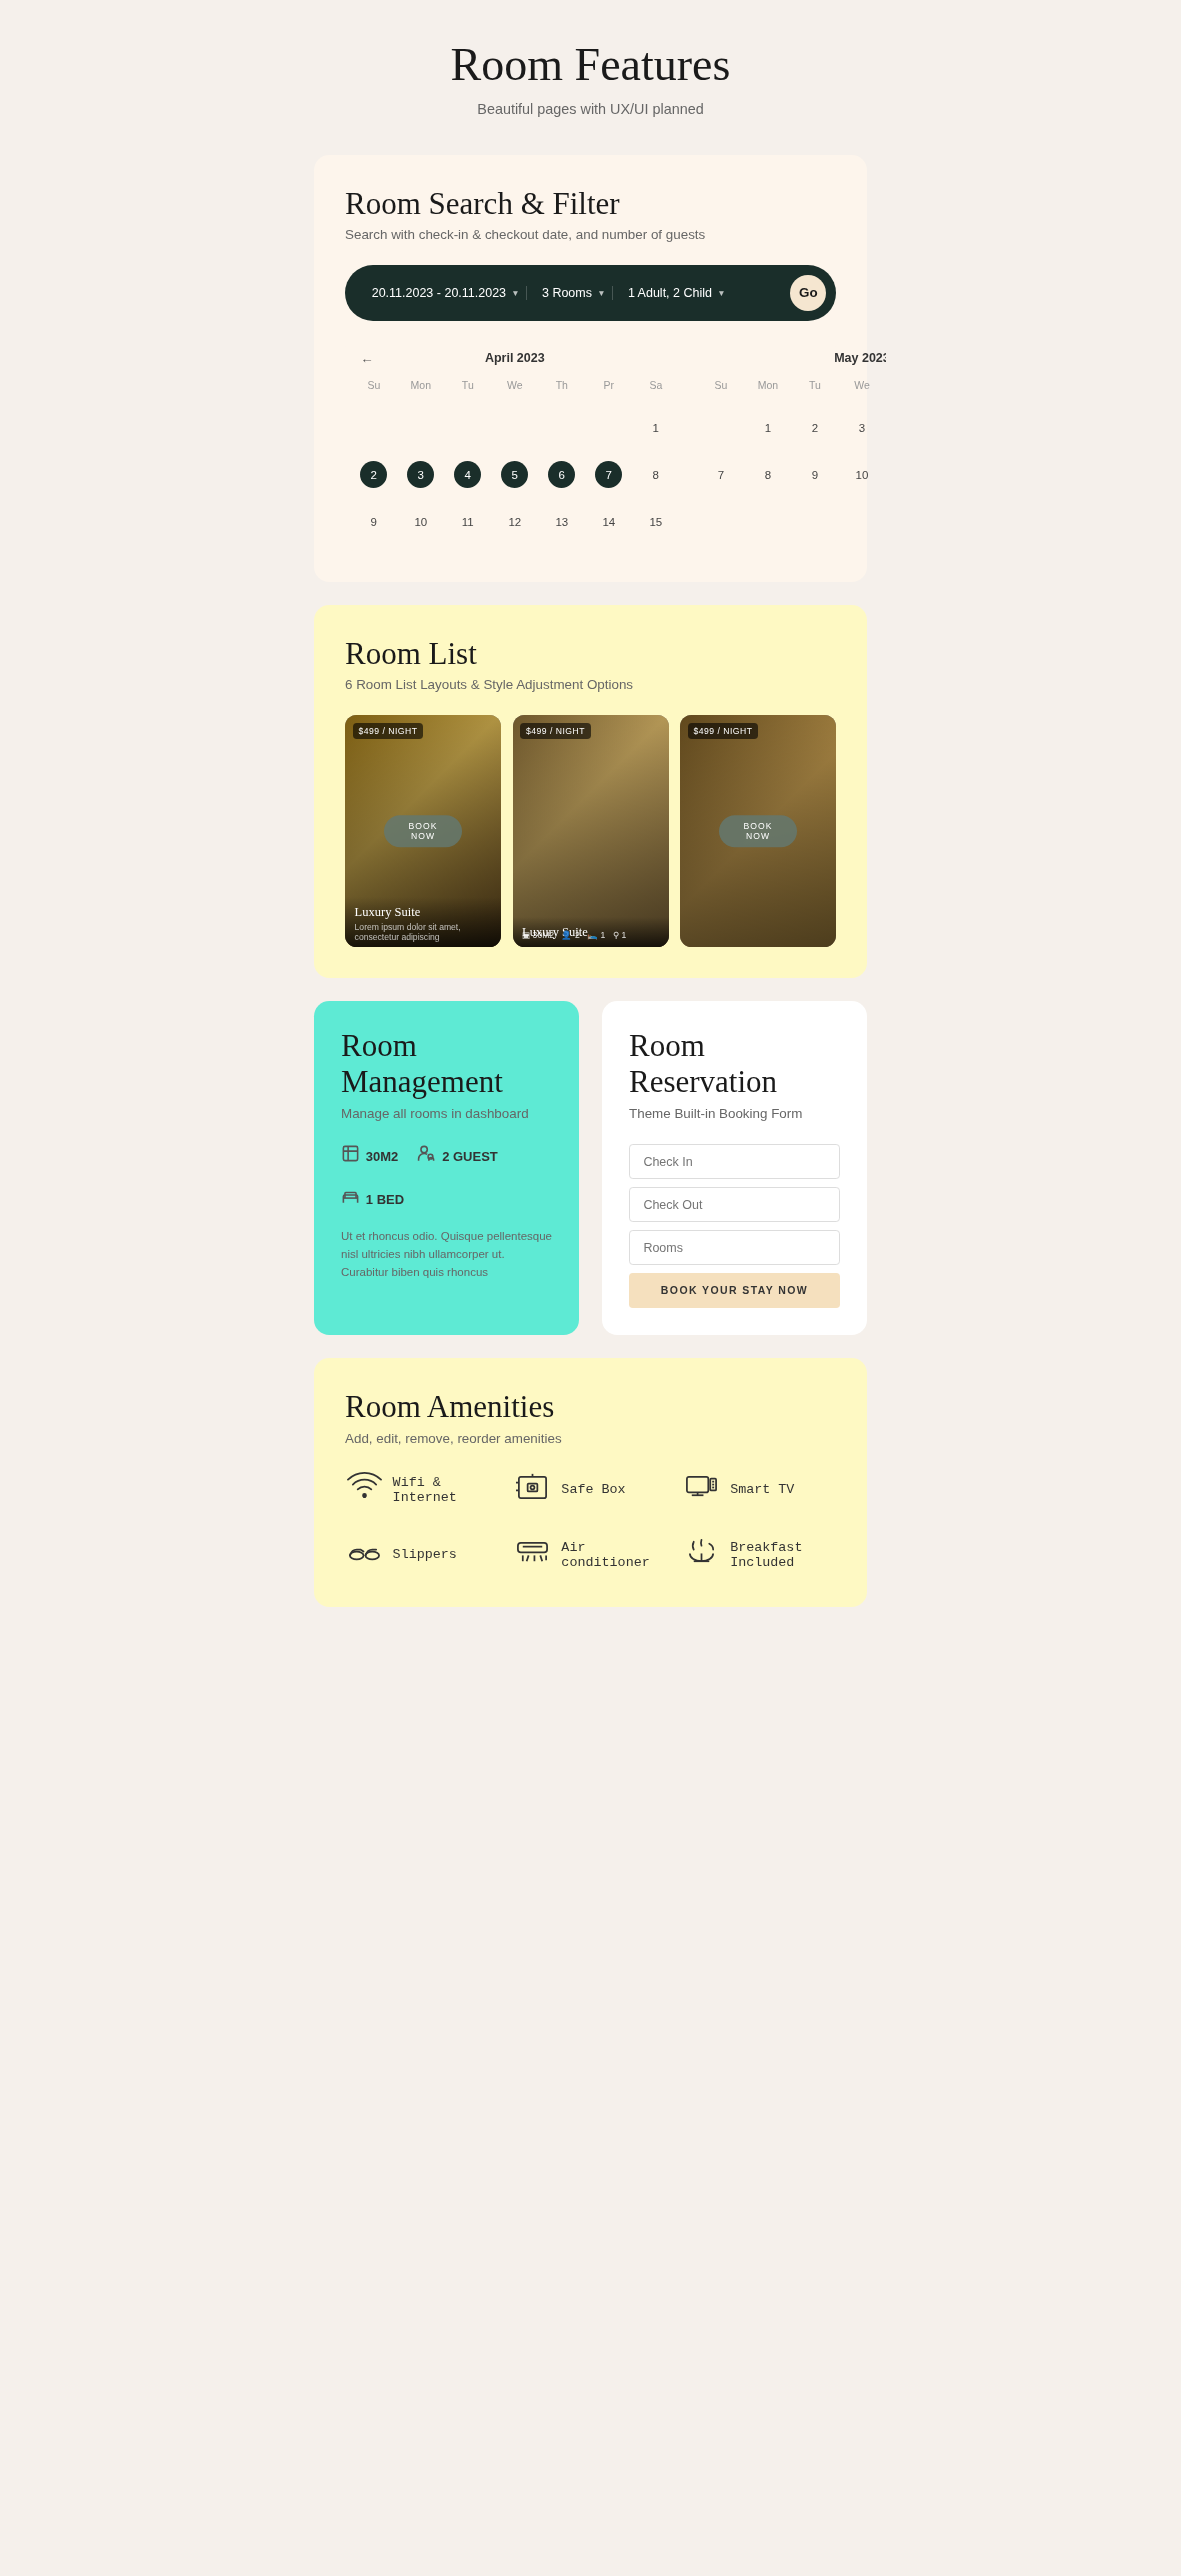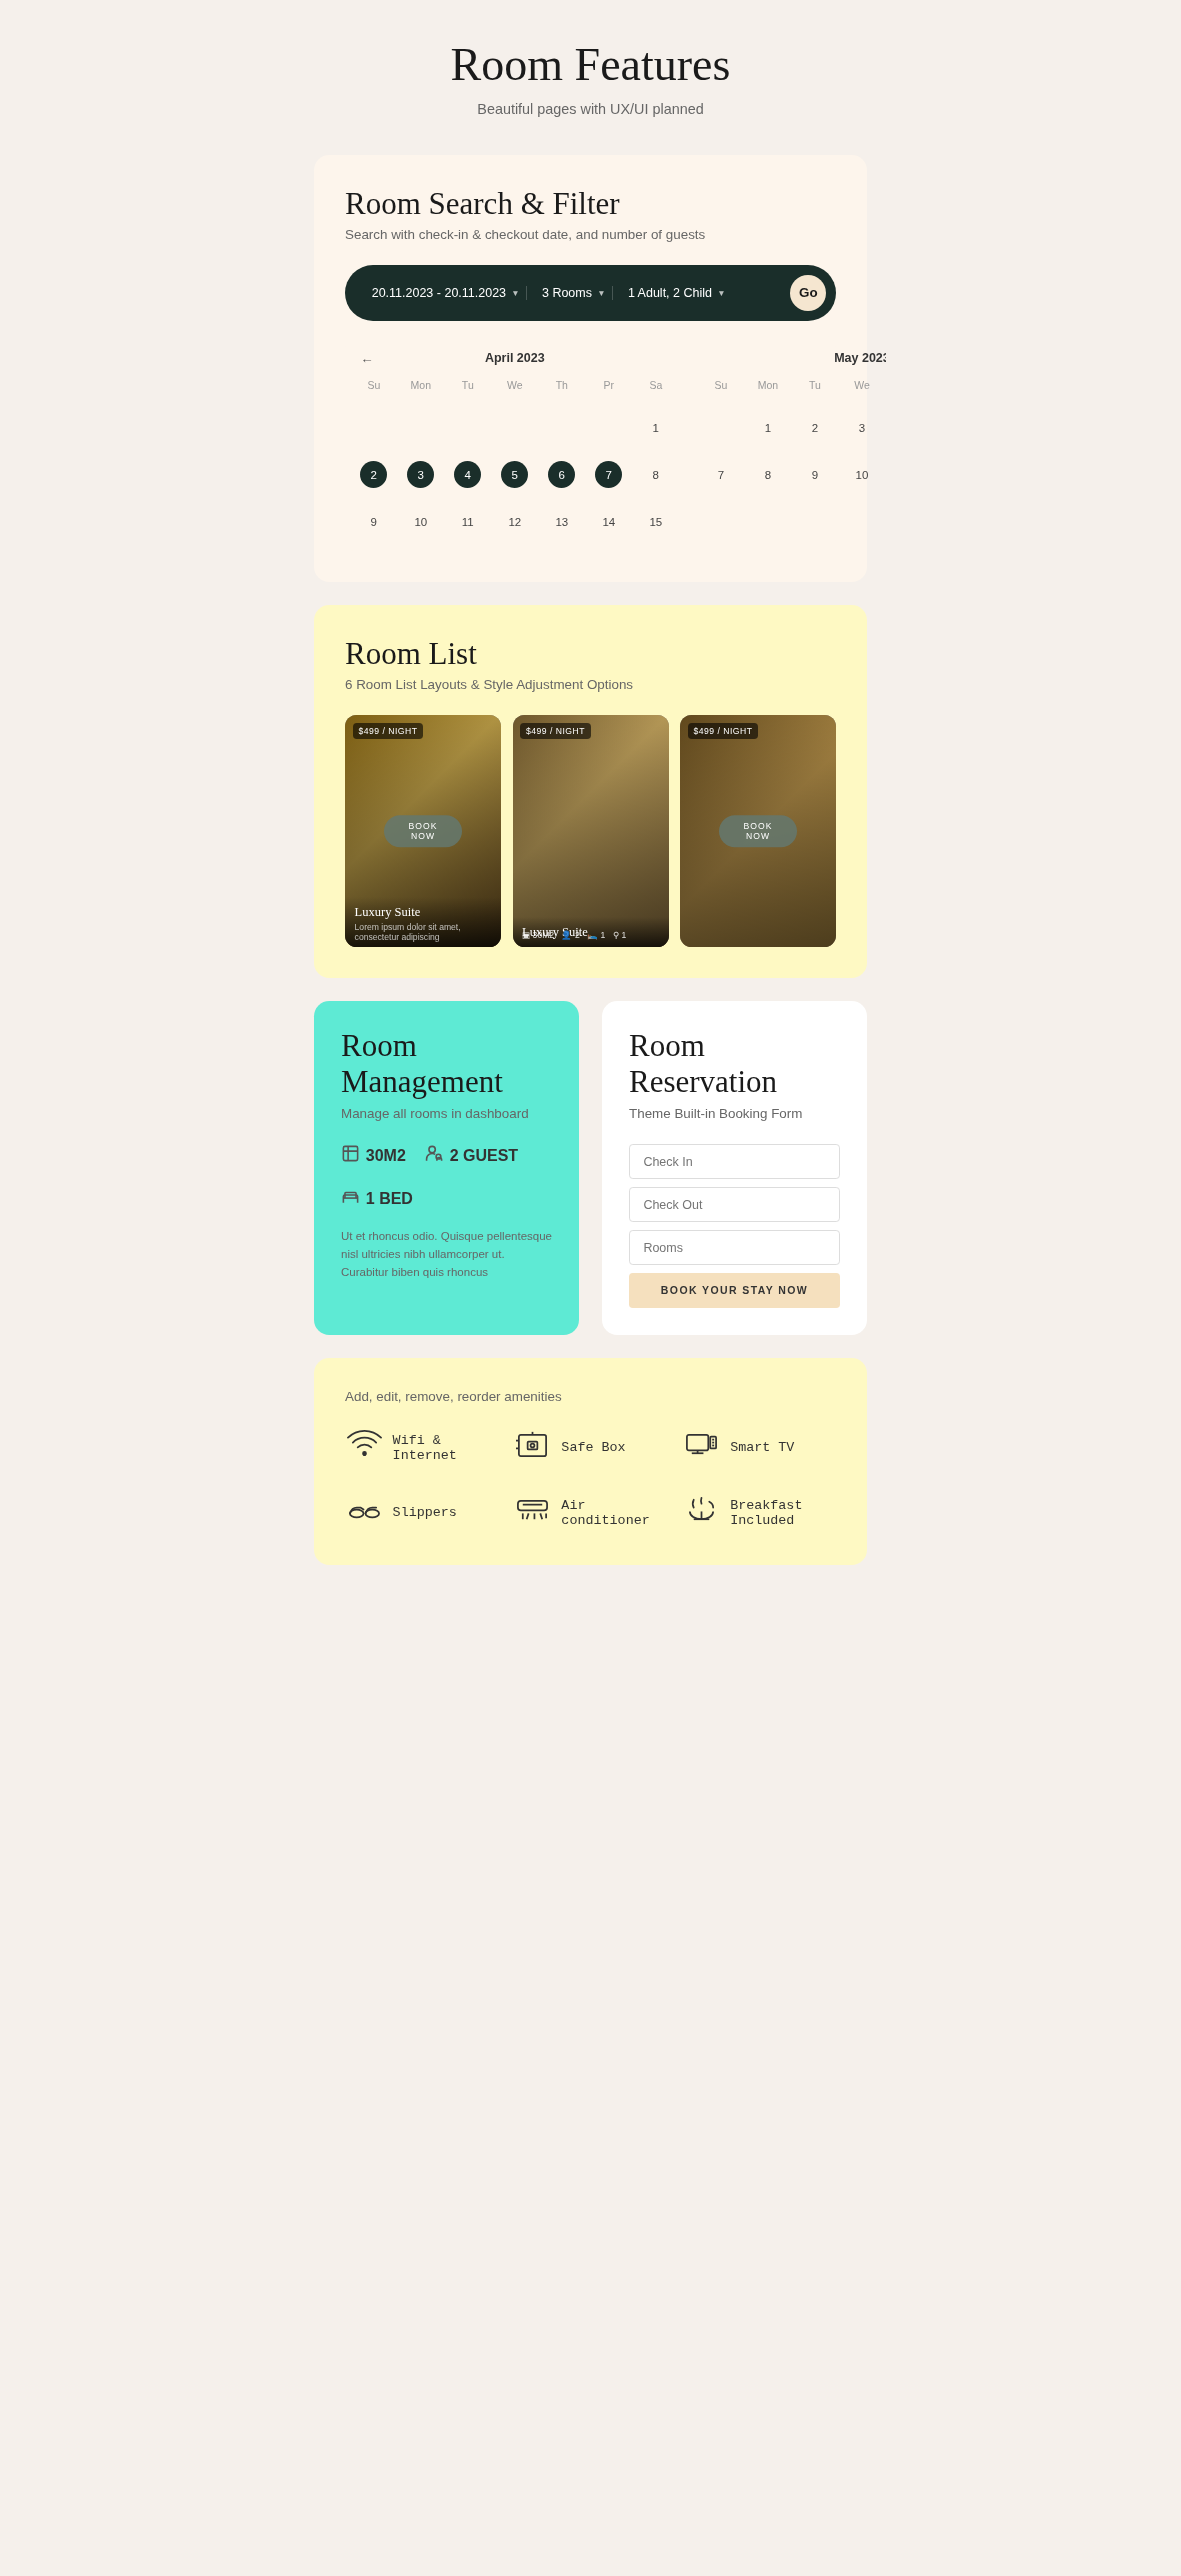--- a/index.html
+++ b/index.html
@@ -272,21 +272,21 @@
     .mgmt-stats {
       display: flex;
       gap: 19px;
       margin: 19px 0 15.3px;
       flex-wrap: wrap;
     }
     .mgmt-stat {
       display: flex;
       align-items: center;
       gap: 5.8px;
-      font-size: 16px;
+      font-size: 13px;
       font-family: Arial, sans-serif;
       color: #333;
       font-weight: 600;
     }
     .mgmt-stat .stat-icon {
       font-size: 17px;
       color: #555;
     }
     .mgmt-desc {
       font-size: 11.5px;
@@ -543,20 +543,21 @@
     <div class="res-form">
       <input class="res-input" type="text" placeholder="Check In" style="">
       <input class="res-input" type="text" placeholder="Check Out" style="">
       <input class="res-input" type="text" placeholder="Rooms" style="">
       <button class="res-submit">BOOK YOUR STAY NOW</button>
     </div>
   </div>
 </div>
 
 <section class="section-card">
+  <h2 class="section-title">Room Amenities</h2>
   <p class="section-subtitle">Add, edit, remove, reorder amenities</p>
 
   <div class="amenities-grid">
 
     <div class="amenity-item">
       <span class="amenity-icon">
         <svg width="35" height="35" viewBox="0 0 36 36" fill="none" stroke="#333" stroke-width="1.8">
           <path d="M18 27 a1 1 0 1 0 0.001 0"></path>
           <path d="M11 21 a10 10 0 0 1 14 0" stroke-linecap="round"></path>
           <path d="M6 16 a17 17 0 0 1 24 0" stroke-linecap="round"></path>

